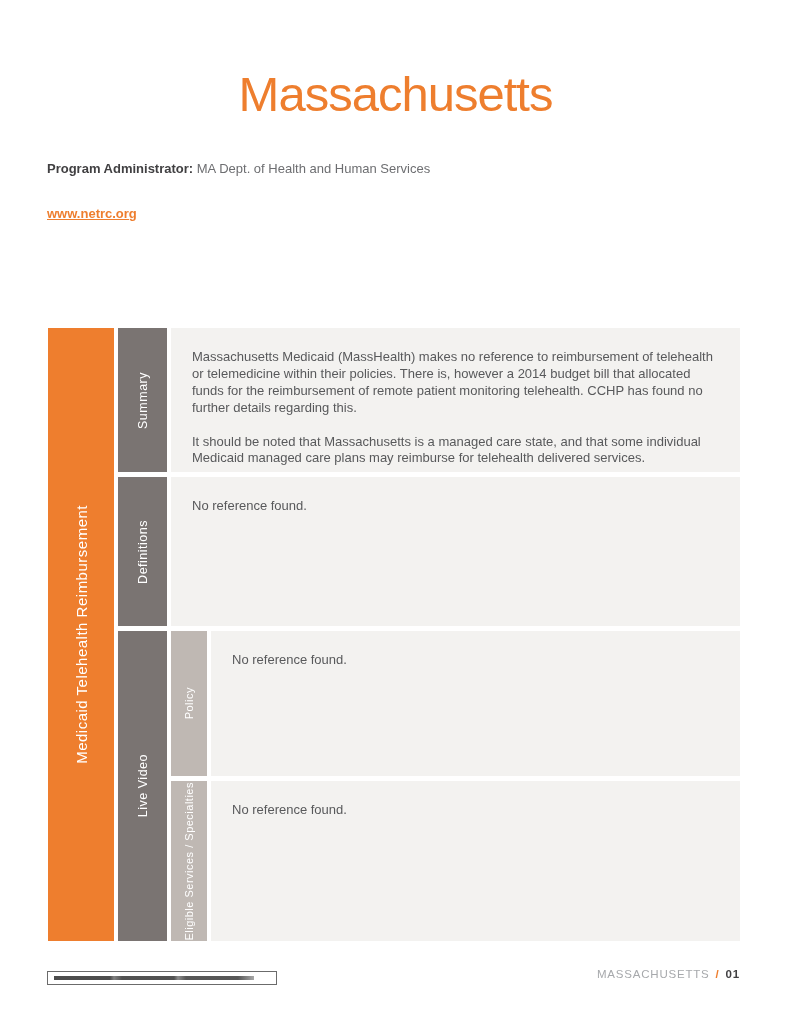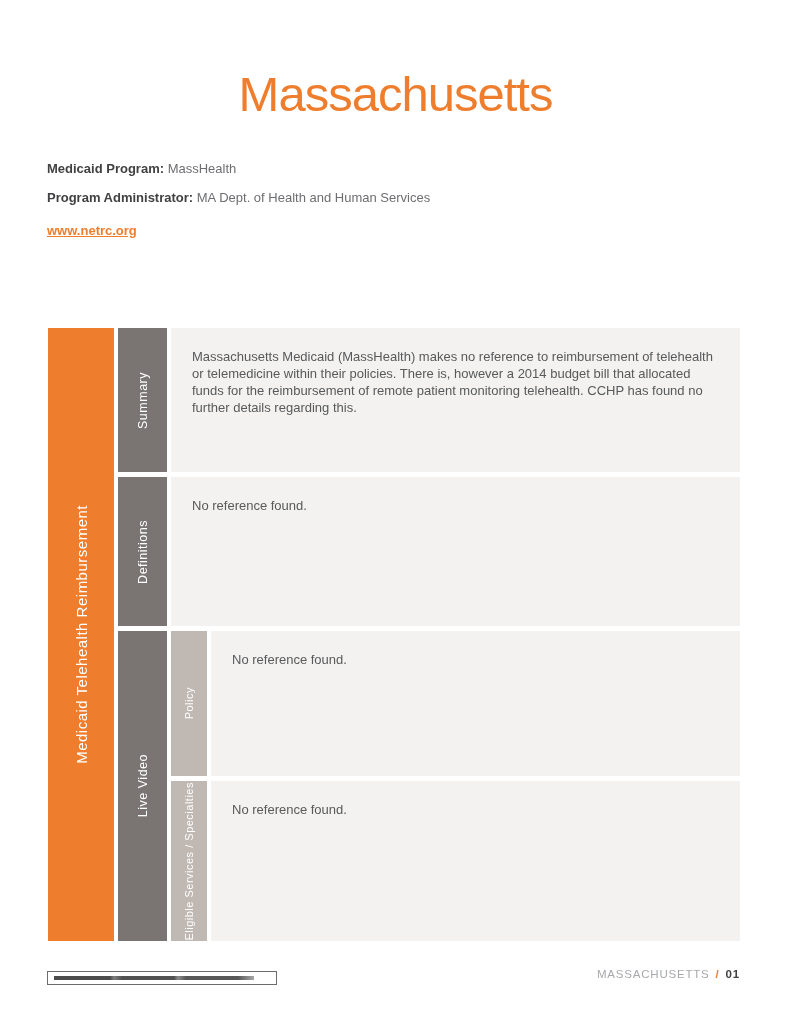--- a/index.html
+++ b/index.html
@@ -34,21 +34,21 @@
     top: 152px; left: 47px; width: 660px;
     font-size: 13px;
     line-height: 1.45;
     color: #6D6E71;
   }
   .info .field { margin-bottom: 10px; }
   .info .label { font-weight: 700; color: #414042; }
   .info .value { color: #6D6E71; }
   .website-link {
     display: inline-block;
-    margin-top: 4px;
+    margin-top: 16px;
     color: #EE7E2E;
     font-weight: 700;
     text-decoration: underline;
     font-size: 13px;
     cursor: pointer;
   }
 
   
   .matrix {
     position: absolute;
@@ -137,41 +137,38 @@
 </style>
 </head>
 <body>
 
 <div class="page">
 
   <h1 class="title">Massachusetts</h1>
 
   <div class="info">
     <div class="field">
-      <span class="label">Medicaid Program:</span>
-      <span class="value">MassHealth</span>
-    </div>
-    <div class="field">
       <span class="label">Program Administrator:</span>
       <span class="value">MA Dept. of Health and Human Services</span>
     </div>
     <a class="website-link">www.netrc.org</a>
   </div>
 
   <div class="matrix">
 
     <div class="orange-bar">
       <span class="v-text">Medicaid Telehealth Reimbursement</span>
     </div>
 
     <div class="cat-cell cell-summary">
       <span class="v-text">Summary</span>
     </div>
     <div class="content-cell content-summary">
       <p>Massachusetts Medicaid (MassHealth) makes no reference to reimbursement of telehealth or telemedicine within their policies.  There is, however a 2014 budget bill that allocated funds for the reimbursement of remote patient monitoring telehealth.  CCHP has found no further details regarding this.</p>
+      <p>It should be noted that Massachusetts is a managed care state, and that some individual Medicaid managed care plans may reimburse for telehealth delivered services.</p>
     </div>
 
     <div class="cat-cell cell-definitions">
       <span class="v-text">Definitions</span>
     </div>
     <div class="content-cell content-definitions">
       <p>No reference found.</p>
     </div>
 
     <div class="cat-cell cell-livevideo">

